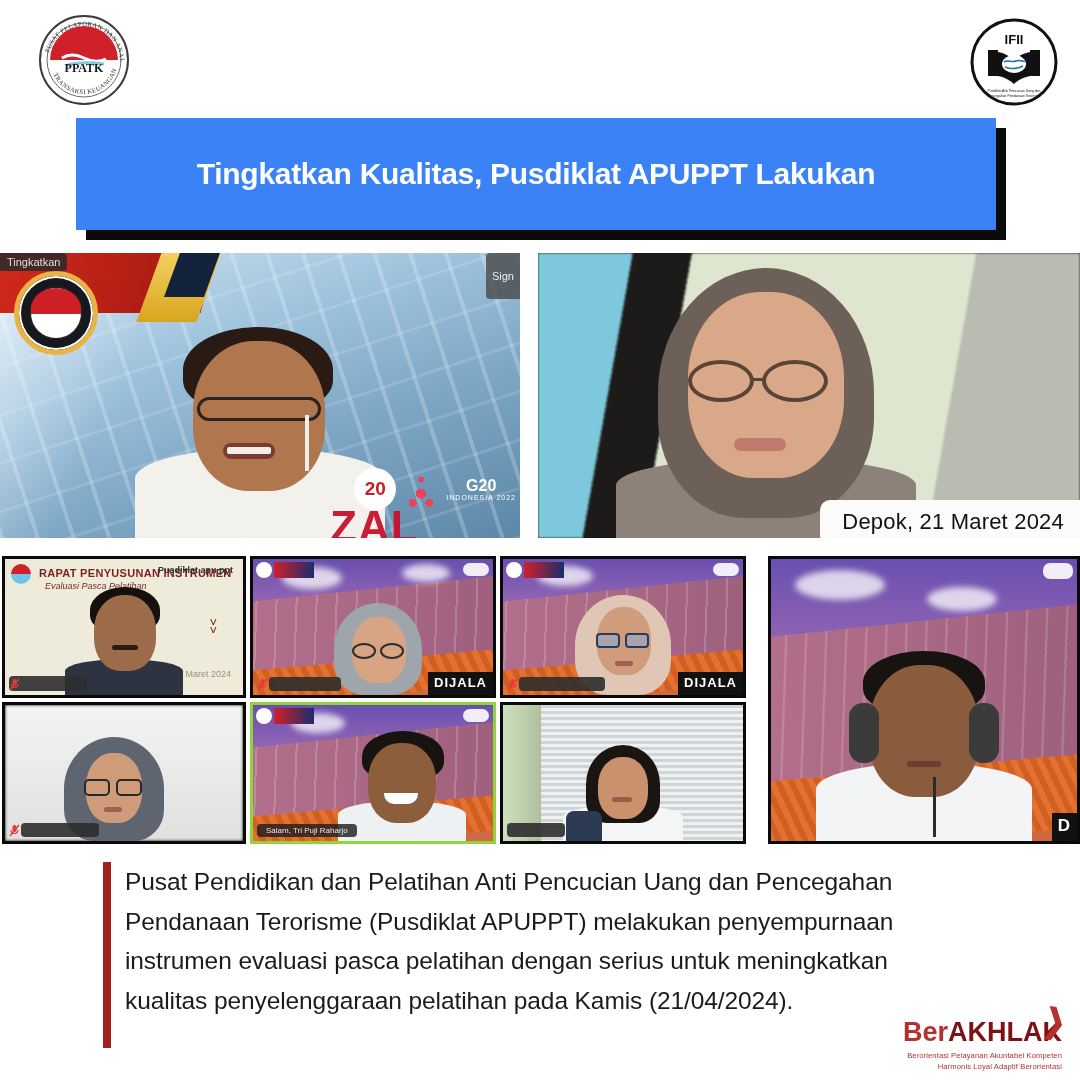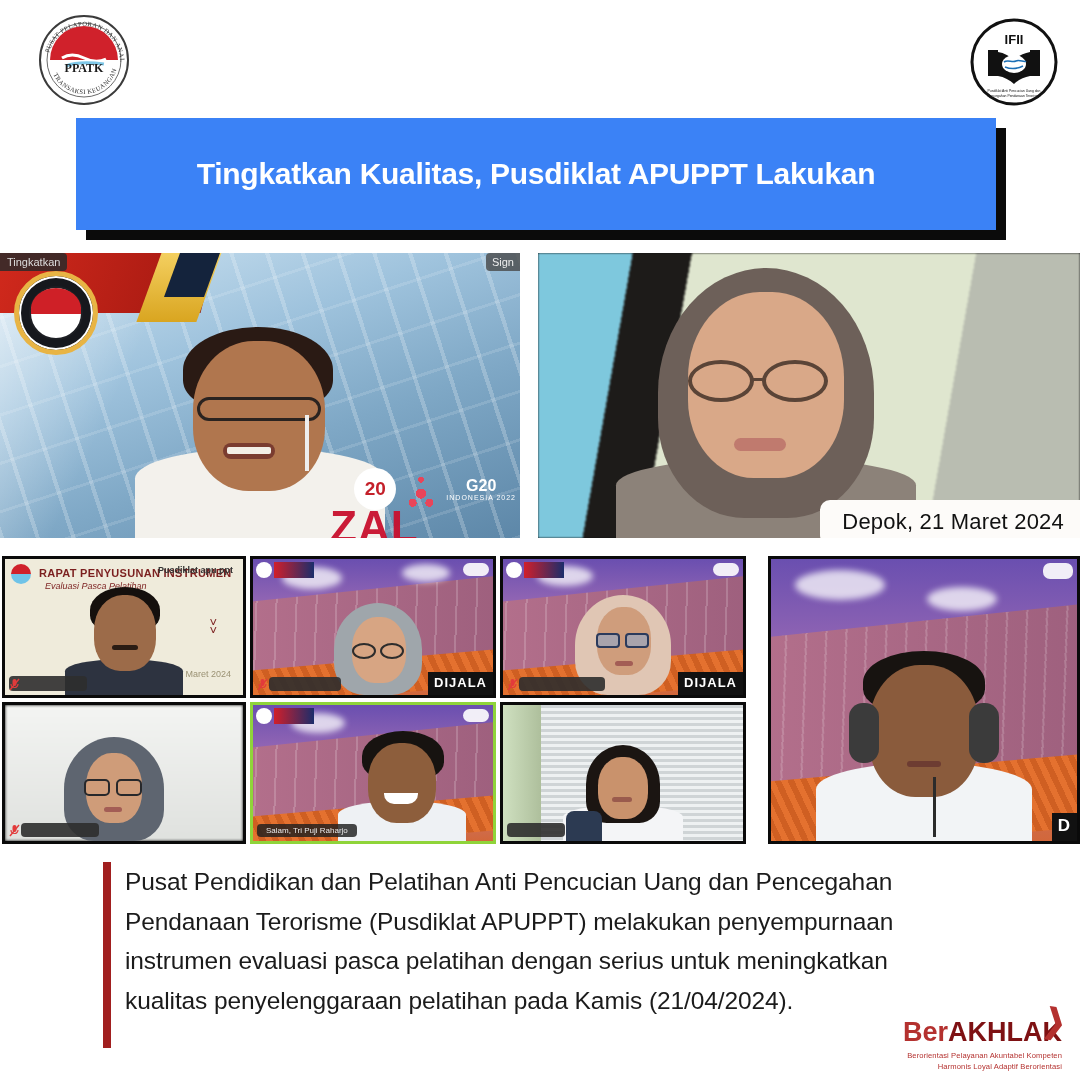--- a/index.html
+++ b/index.html
@@ -131,21 +131,21 @@
   .zoom-chip.blurred { color: transparent; background: rgba(46,46,46,.9); }
 
   .rec-chip {
     position: absolute; left: 0px; top: 0px;
     background: rgba(42,42,42,.85); color: #ddd;
     font-size: 11px; padding: 3px 7px; border-radius: 0 4px 4px 0;
   }
   .sign-chip {
     position: absolute; right: 0px; top: 0px;
     background: rgba(72,72,72,.8); color: #eee;
-    font-size: 11px; padding: 3px 6px; border-radius: 4px 0 0 4px;
+    font-size: 11px; padding: 17px 6px; border-radius: 4px 0 0 4px;
   }
 
   .g20 {
     position: absolute; right: 4px; bottom: 26px;
     display: flex; align-items: center; gap: 4px;
   }
   .g20 .b20 { width: 42px; height: 42px; border-radius: 50%; background:#fff; position: relative; overflow:hidden;}
   .g20 .b20::after { content:"20"; position:absolute; inset:0; display:flex; align-items:center;
      justify-content:center; font-size:19px; font-weight:bold; color:#c4202a; }
   .g20 .batik { width: 42px; height: 46px; background:

